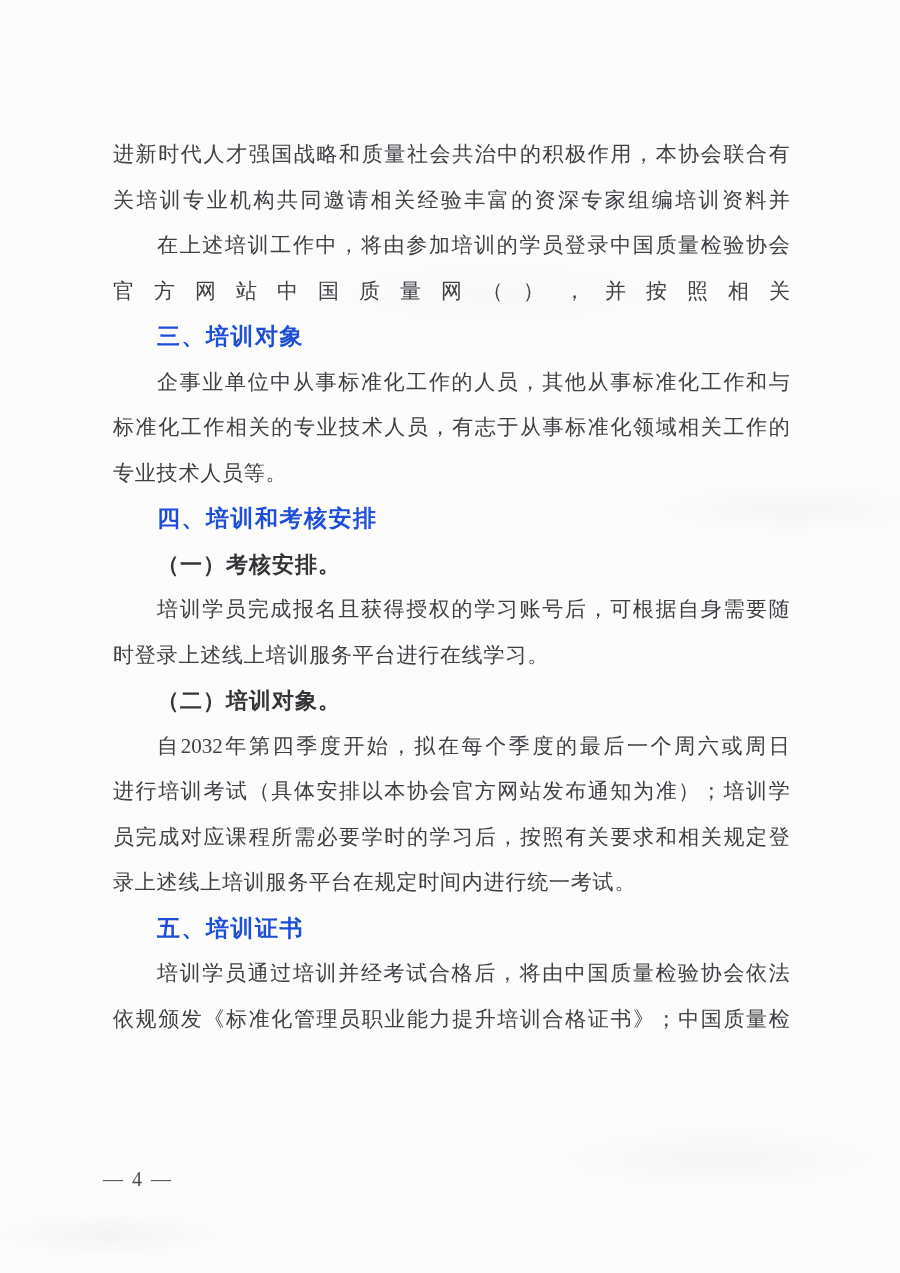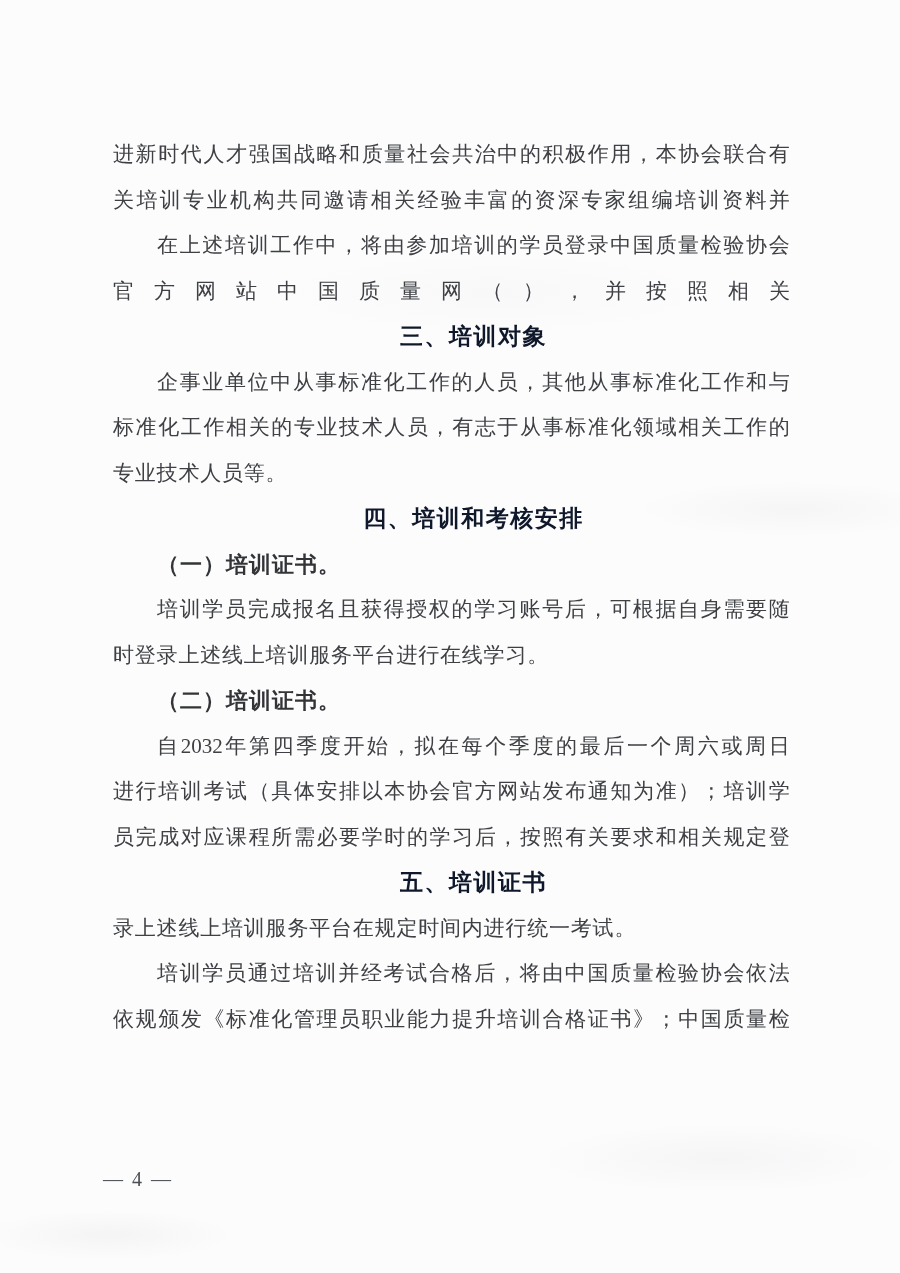--- a/index.html
+++ b/index.html
@@ -42,23 +42,22 @@
     justify-content: space-between;
     letter-spacing: 0;
     white-space: normal;
   }
   .line.fill span { flex: 0 0 auto; }
   .line.indent { padding-left: 44px; }
   .line.heading {
     font-family: "Liberation Sans", sans-serif;
     font-weight: 700;
     font-size: 23px;
-    color: #0f172a;
+    color: #1d4ed8;
     letter-spacing: 1.5px;
-    text-align: center;
   }
   .line.subheading {
     font-weight: 700;
     font-size: 22px;
     color: #323437;
     letter-spacing: 1px;
   }
   .page-number {
     position: absolute;
     left: 103px;
@@ -245,21 +244,21 @@
         <span>领</span>
         <span>域</span>
         <span>相</span>
         <span>关</span>
         <span>工</span>
         <span>作</span>
         <span>的</span>
       </div>
       <div class="line body">专业技术人员等。</div>
       <div class="line heading indent">四、培训和考核安排</div>
-      <div class="line subheading indent">（一）培训证书。</div>
+      <div class="line subheading indent">（一）考核安排。</div>
       <div class="line body indent fill">
         <span>培</span>
         <span>训</span>
         <span>学</span>
         <span>员</span>
         <span>完</span>
         <span>成</span>
         <span>报</span>
         <span>名</span>
         <span>且</span>
@@ -277,21 +276,21 @@
         <span>可</span>
         <span>根</span>
         <span>据</span>
         <span>自</span>
         <span>身</span>
         <span>需</span>
         <span>要</span>
         <span>随</span>
       </div>
       <div class="line body">时登录上述线上培训服务平台进行在线学习。</div>
-      <div class="line subheading indent">（二）培训证书。</div>
+      <div class="line subheading indent">（二）培训对象。</div>
       <div class="line body indent fill">
         <span>自</span>
         <span> 2032 </span>
         <span>年</span>
         <span>第</span>
         <span>四</span>
         <span>季</span>
         <span>度</span>
         <span>开</span>
         <span>始</span>
@@ -370,22 +369,22 @@
         <span>关</span>
         <span>要</span>
         <span>求</span>
         <span>和</span>
         <span>相</span>
         <span>关</span>
         <span>规</span>
         <span>定</span>
         <span>登</span>
       </div>
+      <div class="line body">录上述线上培训服务平台在规定时间内进行统一考试。</div>
       <div class="line heading indent">五、培训证书</div>
-      <div class="line body">录上述线上培训服务平台在规定时间内进行统一考试。</div>
       <div class="line body indent fill">
         <span>培</span>
         <span>训</span>
         <span>学</span>
         <span>员</span>
         <span>通</span>
         <span>过</span>
         <span>培</span>
         <span>训</span>
         <span>并</span>

